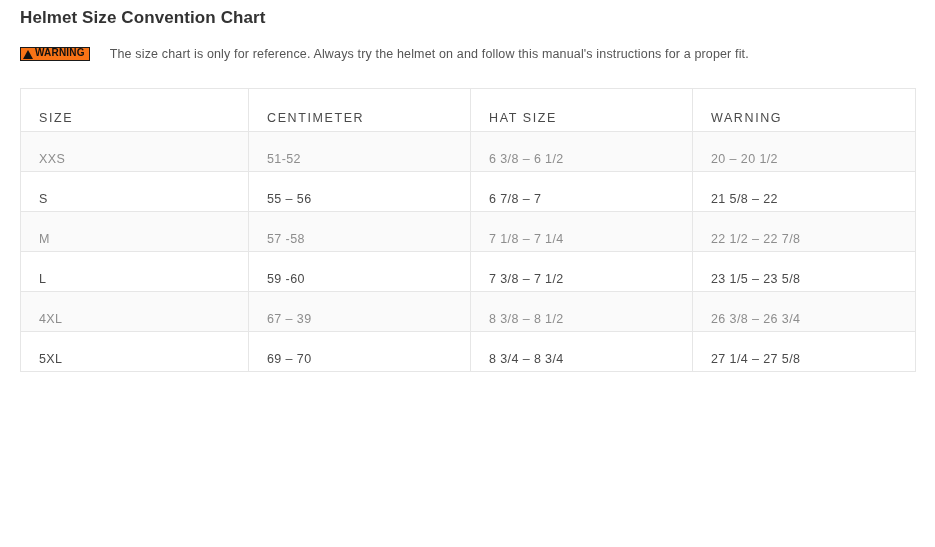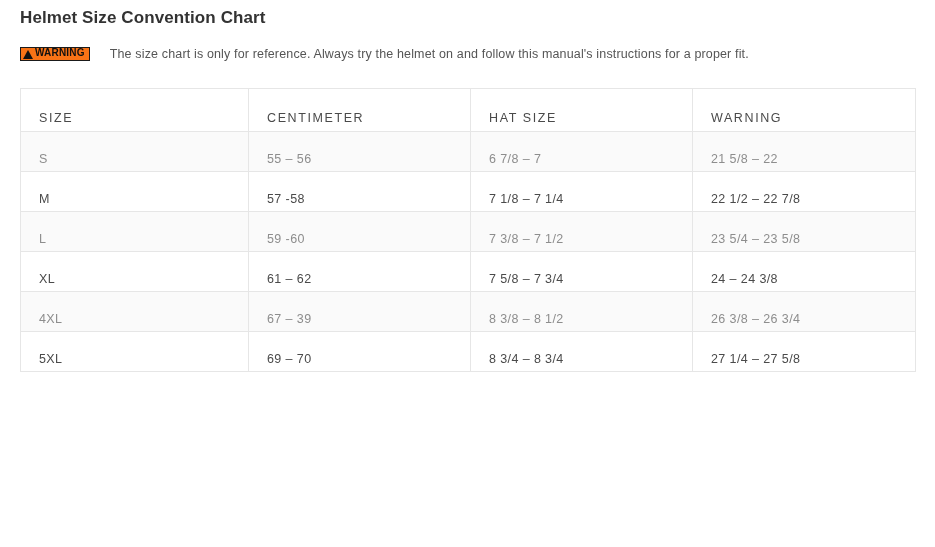--- a/index.html
+++ b/index.html
@@ -131,42 +131,42 @@
     <thead>
       <tr>
         <th>SIZE</th>
         <th>CENTIMETER</th>
         <th>HAT SIZE</th>
         <th>WARNING</th>
       </tr>
     </thead>
     <tbody>
       <tr>
+        <td>XXS</td>
+        <td>51-52</td>
+        <td>6 3/8 – 6 1/2</td>
+        <td>20 – 20 1/2</td>
+      </tr>
+      <tr>
         <td>S</td>
         <td>55 – 56</td>
         <td>6 7/8 – 7</td>
         <td>21 5/8 – 22</td>
       </tr>
       <tr>
         <td>M</td>
         <td>57 -58</td>
         <td>7 1/8 – 7 1/4</td>
         <td>22 1/2 – 22 7/8</td>
       </tr>
       <tr>
         <td>L</td>
         <td>59 -60</td>
         <td>7 3/8 – 7 1/2</td>
-        <td>23 5/4 – 23 5/8</td>
-      </tr>
-      <tr>
-        <td>XL</td>
-        <td>61 – 62</td>
-        <td>7 5/8 – 7 3/4</td>
-        <td>24 – 24 3/8</td>
+        <td>23 1/5 – 23 5/8</td>
       </tr>
       <tr>
         <td>4XL</td>
         <td>67 – 39</td>
         <td>8 3/8 – 8 1/2</td>
         <td>26 3/8 – 26 3/4</td>
       </tr>
       <tr>
         <td>5XL</td>
         <td>69 – 70</td>

